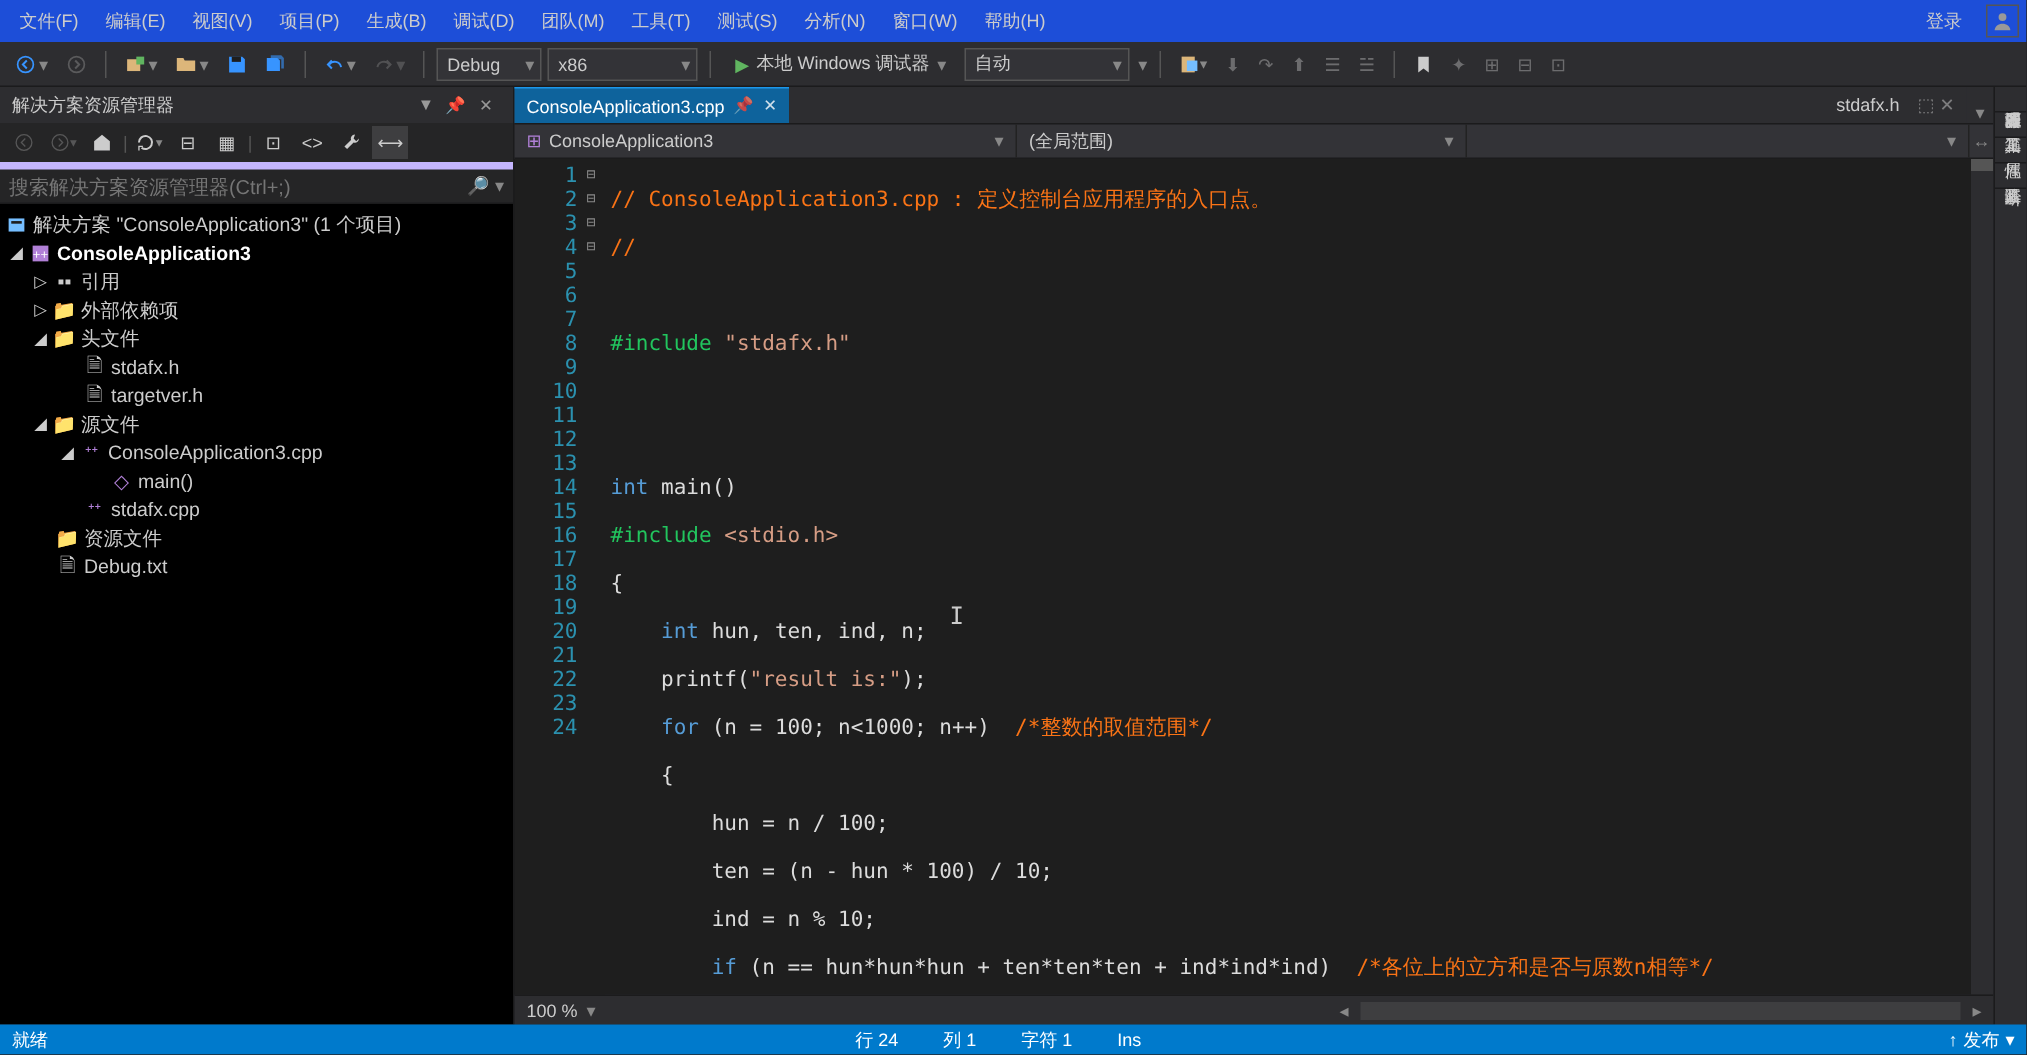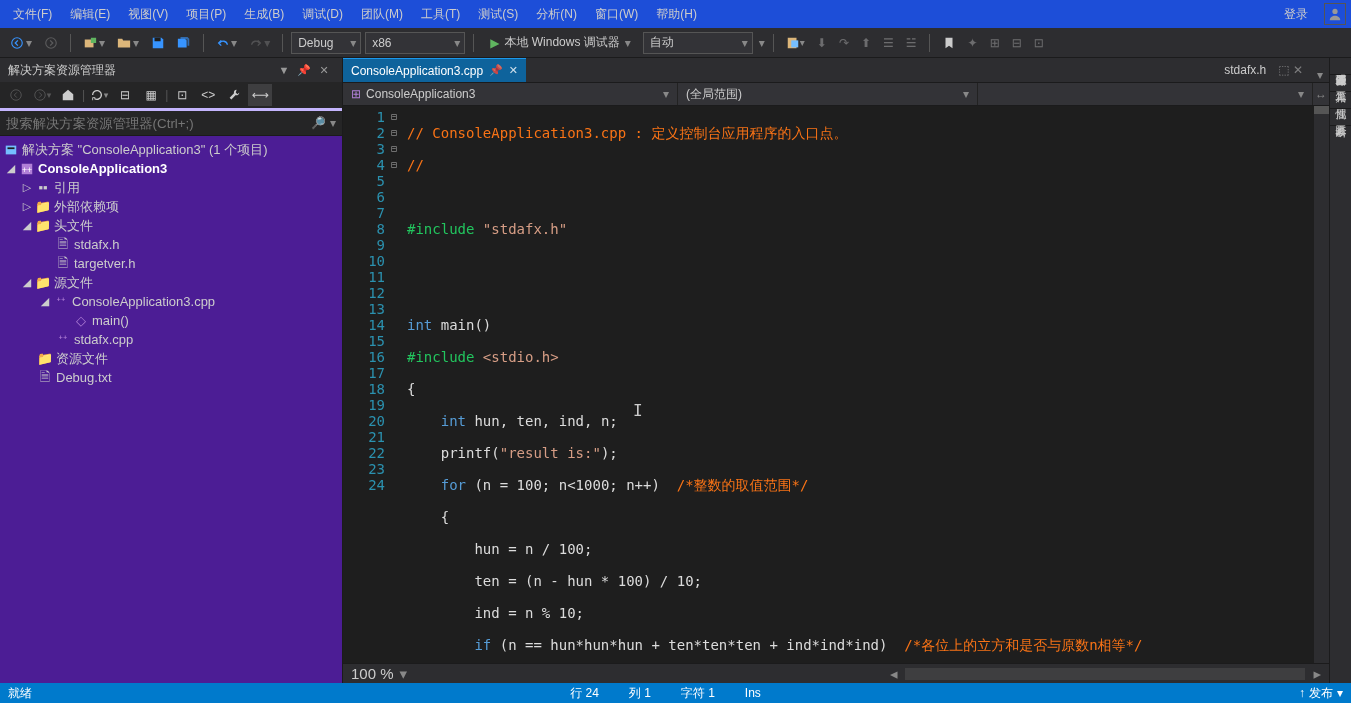--- a/index.html
+++ b/index.html
@@ -11,27 +11,27 @@
 .menubar .login-icon{width:22px;height:22px;border:1px solid #555;display:flex;align-items:center;justify-content:center;margin-left:6px}
 .toolbar{height:30px;background:#2d2d30;display:flex;align-items:center;padding:2px 6px;gap:4px;border-bottom:1px solid #1b1b1c}
 .tb-btn{display:flex;align-items:center;height:24px;padding:0 4px;color:#ccc}
 .tb-sep{width:1px;height:18px;background:#555;margin:0 4px}
 .tb-select{background:#333337;border:1px solid #555;color:#ccc;height:22px;padding:2px 20px 2px 6px;font-size:12px;position:relative;display:flex;align-items:center;min-width:70px}
 .tb-select::after{content:"▾";position:absolute;right:4px;color:#888}
 .tb-debug{display:flex;align-items:center;height:24px;padding:0 8px;color:#ccc;gap:5px}
 .tb-debug .play{color:#60b560}
 svg.icon{width:14px;height:14px}
 .main{position:absolute;top:58px;bottom:20px;left:0;right:0;display:flex}
-.left-panel{width:343px;background:#4c1d95;display:flex;flex-direction:column;border-right:1px solid #1b1b1c}
+.left-panel{width:343px;background:#000000;display:flex;flex-direction:column;border-right:1px solid #1b1b1c}
 .panel-title{height:24px;background:#2d2d30;display:flex;align-items:center;padding:0 8px;font-size:12px}
 .panel-title .t{flex:1}
 .panel-title .win-btn{width:20px;text-align:center;color:#999;font-size:11px}
 .se-toolbar{height:26px;display:flex;align-items:center;padding:2px 4px;gap:2px;background:#252526}
 .se-tb-btn{width:24px;height:22px;display:flex;align-items:center;justify-content:center;color:#ccc}
-.se-search{height:28px;border-top:3px solid #c4b5fd;border-bottom:1px solid #1b1b1c;display:flex;align-items:center;padding:0 6px;background:#252526}
+.se-search{height:28px;border-top:5px solid #c4b5fd;border-bottom:1px solid #1b1b1c;display:flex;align-items:center;padding:0 6px;background:#252526}
 .se-search input{flex:1;background:transparent;border:none;color:#ccc;outline:none}
 .se-search .mag{color:#888}
 .tree{flex:1;padding:4px 0;overflow:auto;font-size:13px}
 .tree-row{display:flex;align-items:center;height:19px;padding-right:8px;white-space:nowrap}
 .tw{display:inline-flex;width:14px;justify-content:center;color:#ccc;font-size:11px}
 .ic{display:inline-flex;width:18px;justify-content:center;margin-right:2px}
 .indent{display:inline-block}
 .editor-area{flex:1;display:flex;flex-direction:column;background:#1e1e1e;position:relative}
 .tabs{height:24px;background:#2d2d30;display:flex;align-items:end}
 .tab{height:24px;padding:4px 8px;display:flex;align-items:center;gap:6px;font-size:12px}
@@ -49,21 +49,21 @@
 .fold-col.fl{right:2px}
 .code-body{flex:1;padding:3px 0 0 4px;line-height:16px;position:relative;white-space:pre}
 .code-body .ln{height:16px}
 .c-cmt{color:#f97316}
 .c-kw{color:#569cd6}
 .c-str{color:#d69d85}
 .c-inc{color:#22c55e}
 .c-txt{color:#dcdcdc}
 .cursor-i{position:absolute;color:#ccc;font-size:16px}
 .scroll-mini{position:absolute;right:0;top:0;width:15px;bottom:0;background:#2d2d30}
-.zoom-bar{height:20px;background:#2d2d30;border-top:1px solid #1b1b1c;display:flex;align-items:center;padding:0 8px;gap:6px;font-size:15px;color:#ccc}
+.zoom-bar{height:20px;background:#2d2d30;border-top:1px solid #1b1b1c;display:flex;align-items:center;padding:0 8px;gap:6px;font-size:12px;color:#ccc}
 .right-strip{position:absolute;right:0;top:58px;bottom:20px;width:22px;background:#2d2d30;border-left:1px solid #1b1b1c}
 .right-strip .vtab{writing-mode:vertical-rl;padding:8px 3px;font-size:11px;color:#ccc;text-align:center;border-bottom:1px solid #1b1b1c}
 .statusbar{position:absolute;bottom:0;left:0;right:0;height:20px;background:#007acc;color:#fff;display:flex;align-items:center;padding:0 8px;font-size:12px;gap:30px}
 .statusbar .sp{flex:1}
 .statusbar .pub{display:flex;align-items:center;gap:4px}
 </style>
 </head>
 <body>
 
 <div class="menubar">

